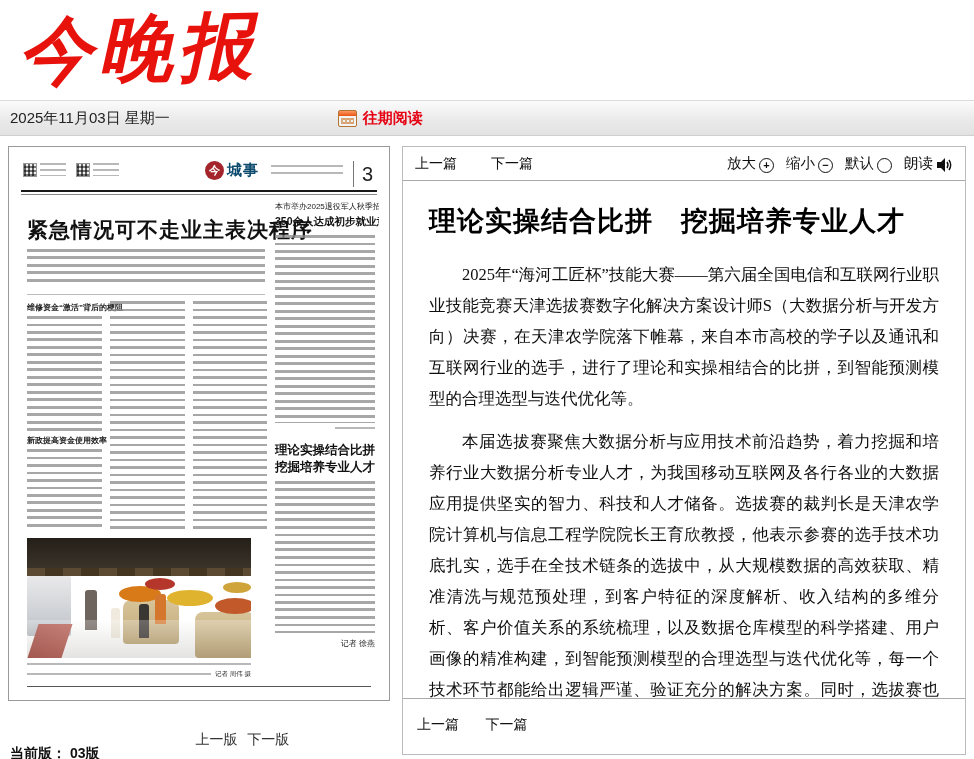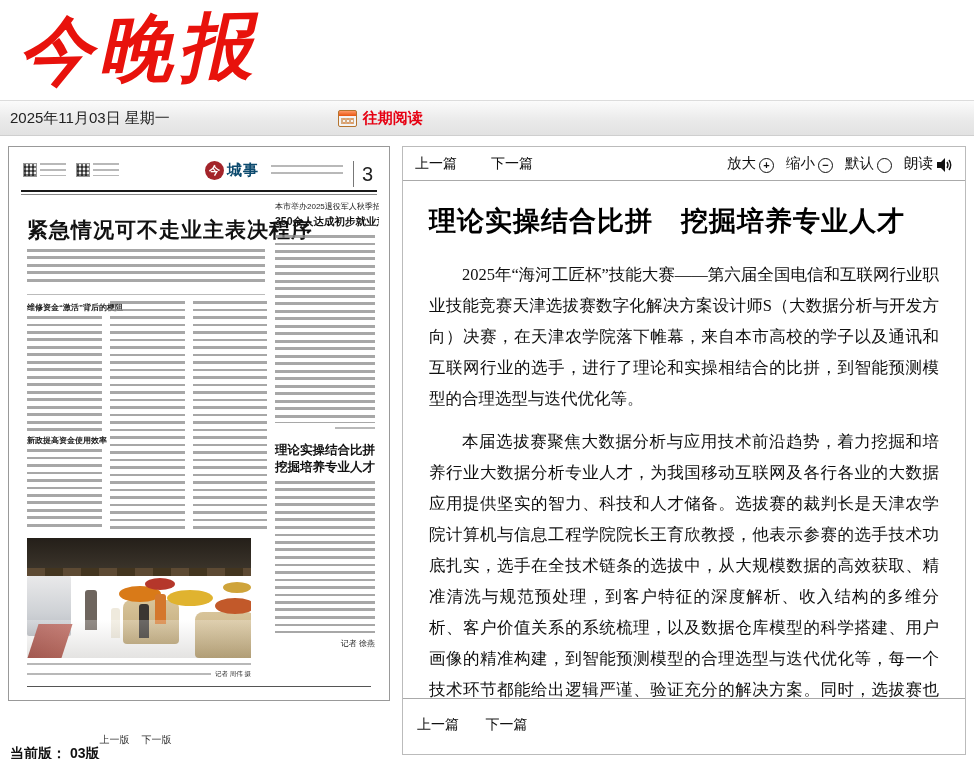--- a/index.html
+++ b/index.html
@@ -103,21 +103,21 @@
   .pr-credit1 { height:4px; width:40px; margin:4px 0 10px auto; }
   .pr-head3 { font-size:12.5px; font-weight:900; color:#111; line-height:17px;
               font-family:"DejaVu Serif",serif; margin-bottom:6px; white-space:nowrap; }
   .pr-sim2 { height:152px; }
   .pr-credit2 { font-size:8px; color:#222; text-align:right; margin-top:5px; }
   .p-bottomrule { position:absolute; left:8px; top:529px; width:344px; height:1px; background:#555; }
 
   
   .pagebar { display:flex; align-items:center; margin-top:16px; padding-left:2px; }
   .pagebar .cur { font-size:14px; font-weight:bold; color:#111;margin-top:28px; }
-  .pagebar .links { font-size:10px; color:#333;font-family:Liberation Mono, monospace; }
+  .pagebar .links { margin-left:96px; font-size:14px; color:#333; }
   .pagebar .links span { cursor:pointer; margin-right:6px; }
   .dbl-rule { margin-top:9px; border-top:1px solid #c9c9c9; border-bottom:1px solid #dedede; height:4px; }
 
   
   .panel { flex:1; border:1px solid #bbb; height:609px; display:flex; flex-direction:column;
            background:#fff; }
   .panel-nav { height:34px; display:flex; align-items:center; padding:0 12px;
                border-bottom:1px solid #aaa; flex:none; }
   .panel-nav .navlink { font-size:14px; color:#111; margin-right:34px; cursor:pointer; }
   .controls { margin-left:auto; display:flex; align-items:center; gap:4px; font-size:14.5px; color:#111; }

